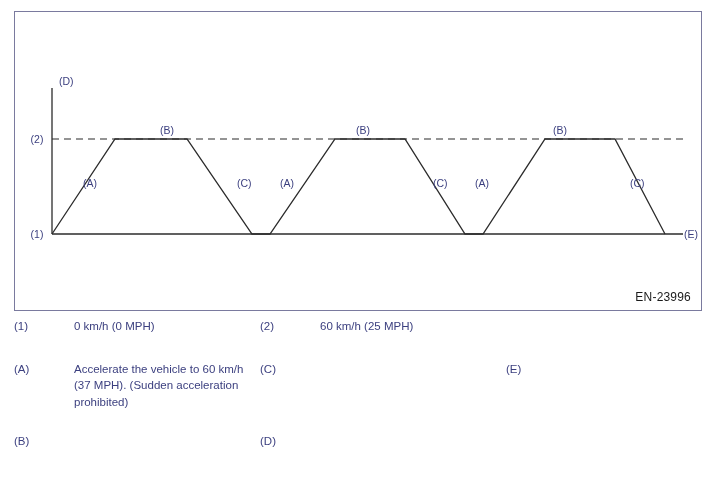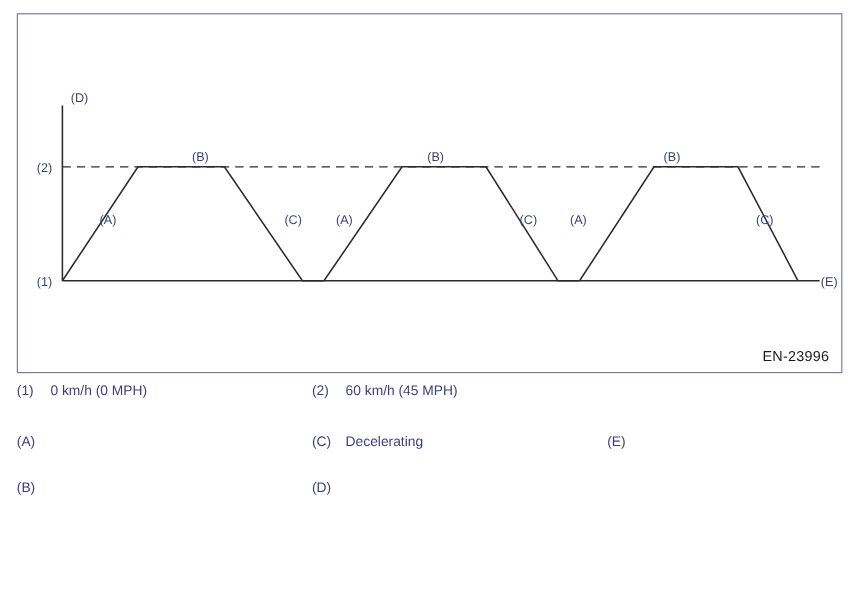--- a/index.html
+++ b/index.html
@@ -61,20 +61,21 @@
   .col-a { width: 246px; }
   .col-b { width: 246px; }
   .col-c { width: 196px; }
   .tag {
     flex: 0 0 auto;
     width: 28px;
     color: #3b3f7f;
   }
   .txt {
     flex: 1 1 auto;
+    margin-left: 32px;
   }
   .row-nums { margin-bottom: 26px; }
   .row-gap { margin-top: 22px; }
   svg text {
     font-family: "Liberation Sans", sans-serif;
     fill: #3b3f7f;
   }
   .axis-line {
     stroke: #2b2b2b;
     stroke-width: 1.3;
@@ -131,32 +132,32 @@
 
   <div class="legend">
 
     <div class="legend-row row-nums">
       <div class="legend-cell col-a">
         <span class="tag">(1)</span>
         <span class="txt">0 km/h (0 MPH)</span>
       </div>
       <div class="legend-cell col-b">
         <span class="tag">(2)</span>
-        <span class="txt">60 km/h (45 MPH)</span>
+        <span class="txt">60 km/h (25 MPH)</span>
       </div>
       <div class="legend-cell col-c"></div>
     </div>
 
     <div class="legend-row">
       <div class="legend-cell col-a">
         <span class="tag">(A)</span>
+        <span class="txt">Accelerate the vehicle to 60 km/h (37 MPH). (Sudden acceleration prohibited)</span>
       </div>
       <div class="legend-cell col-b">
         <span class="tag">(C)</span>
-        <span class="txt">Decelerating</span>
       </div>
       <div class="legend-cell col-c">
         <span class="tag">(E)</span>
       </div>
     </div>
 
     <div class="legend-row row-gap">
       <div class="legend-cell col-a">
         <span class="tag">(B)</span>
       </div>

